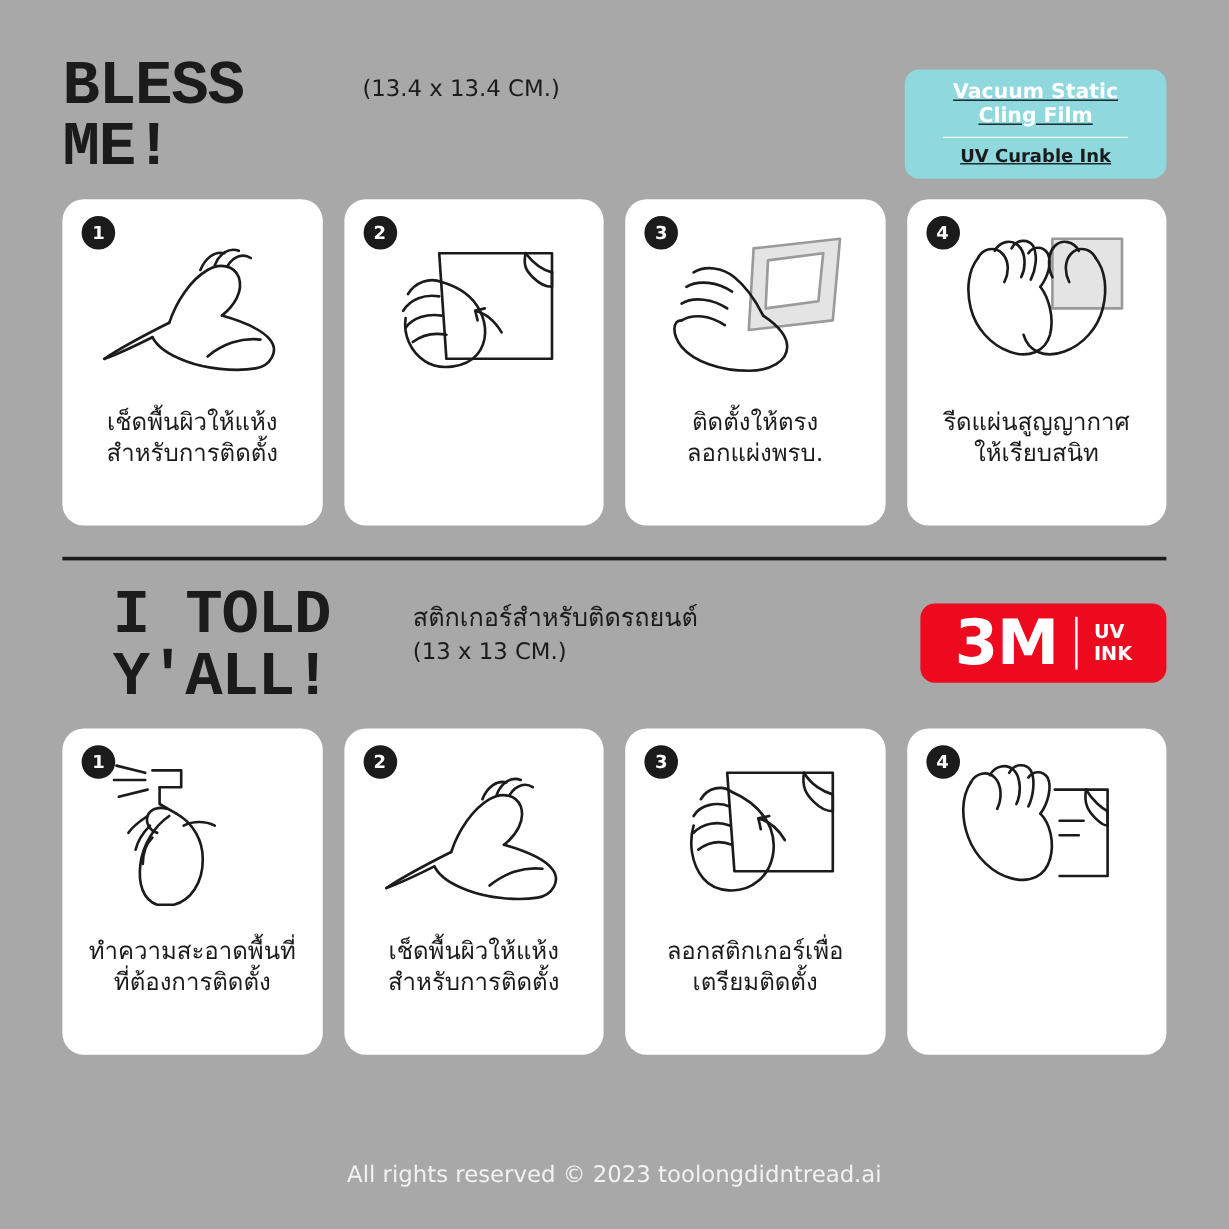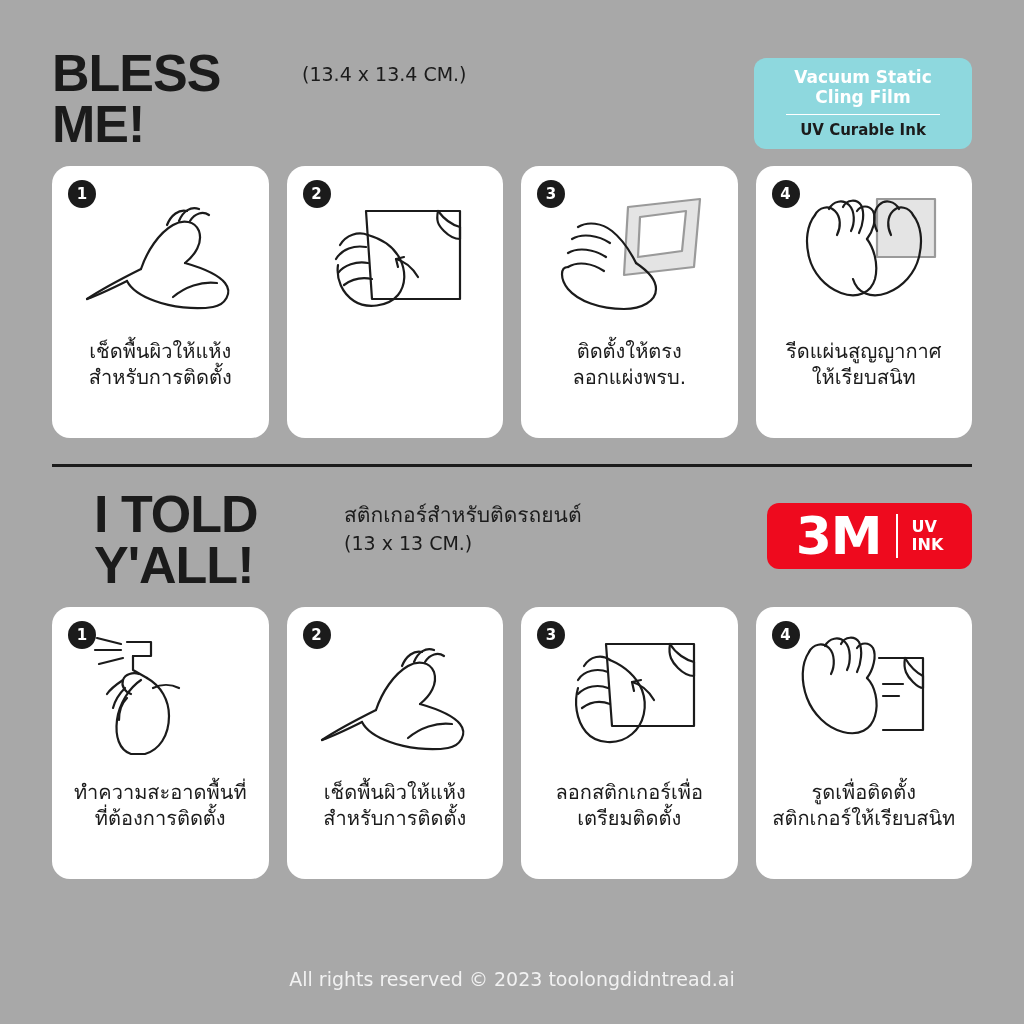--- a/index.html
+++ b/index.html
@@ -21,21 +21,21 @@
     padding: 48px 52px 0 52px;
   }
 
   
   .section-head {
     position: relative;
     display: flex;
     align-items: flex-start;
   }
   .big-title {
-    font-family: Liberation Sans, sans-serif;
+    font-family: Liberation Mono, monospace;
     font-weight: bold;
     font-size: 52px;
     line-height: 0.98;
     letter-spacing: -1px;
     color: #1b1b1b;
     width: 250px;
     flex: 0 0 250px;
     margin: 0;
     text-transform: uppercase;
   }
@@ -60,20 +60,21 @@
   .badge-cling {
     position: absolute;
     right: 0;
     top: 10px;
     width: 218px;
     background: #8ed8de;
     border-radius: 12px;
     text-align: center;
     padding: 9px 6px 10px 6px;
     box-sizing: border-box;
+    text-decoration: underline;
   }
   .badge-cling .l1 {
     color: #ffffff;
     font-weight: bold;
     font-size: 17px;
     line-height: 1.2;
   }
   .badge-cling .rule {
     height: 1px;
     background: #ffffff;
@@ -381,23 +382,19 @@
           <path d="M62 22 C66 14 76 14 80 20 C84 28 82 42 78 50"></path>
           <path d="M78 26 C82 20 90 20 94 26 C98 34 94 48 88 56"></path>
           <path d="M30 30 C22 42 22 60 28 76 C34 92 48 106 64 110 C80 114 92 108 96 94"></path>
           <path d="M96 94 C100 80 96 64 88 56"></path>
           <path d="M100 36 L144 36 L144 108 L104 108"></path>
           <path d="M126 36 C132 46 140 52 144 54"></path>
           <path d="M126 36 C124 48 128 54 134 60 C138 64 142 66 144 66 L144 54"></path>
           <path d="M104 62 L124 62 M104 74 L120 74"></path>
         </svg>
       </div>
-      <div class="caption">
-        <span>รูดเพื่อติดตั้ง</span><br>
-        <span>สติกเกอร์ให้เรียบสนิท</span>
-      </div>
     </div>
 
   </div>
 
   <div class="footer">All rights reserved © 2023 toolongdidntread.ai</div>
 
 </div>
 
 </body></html>

